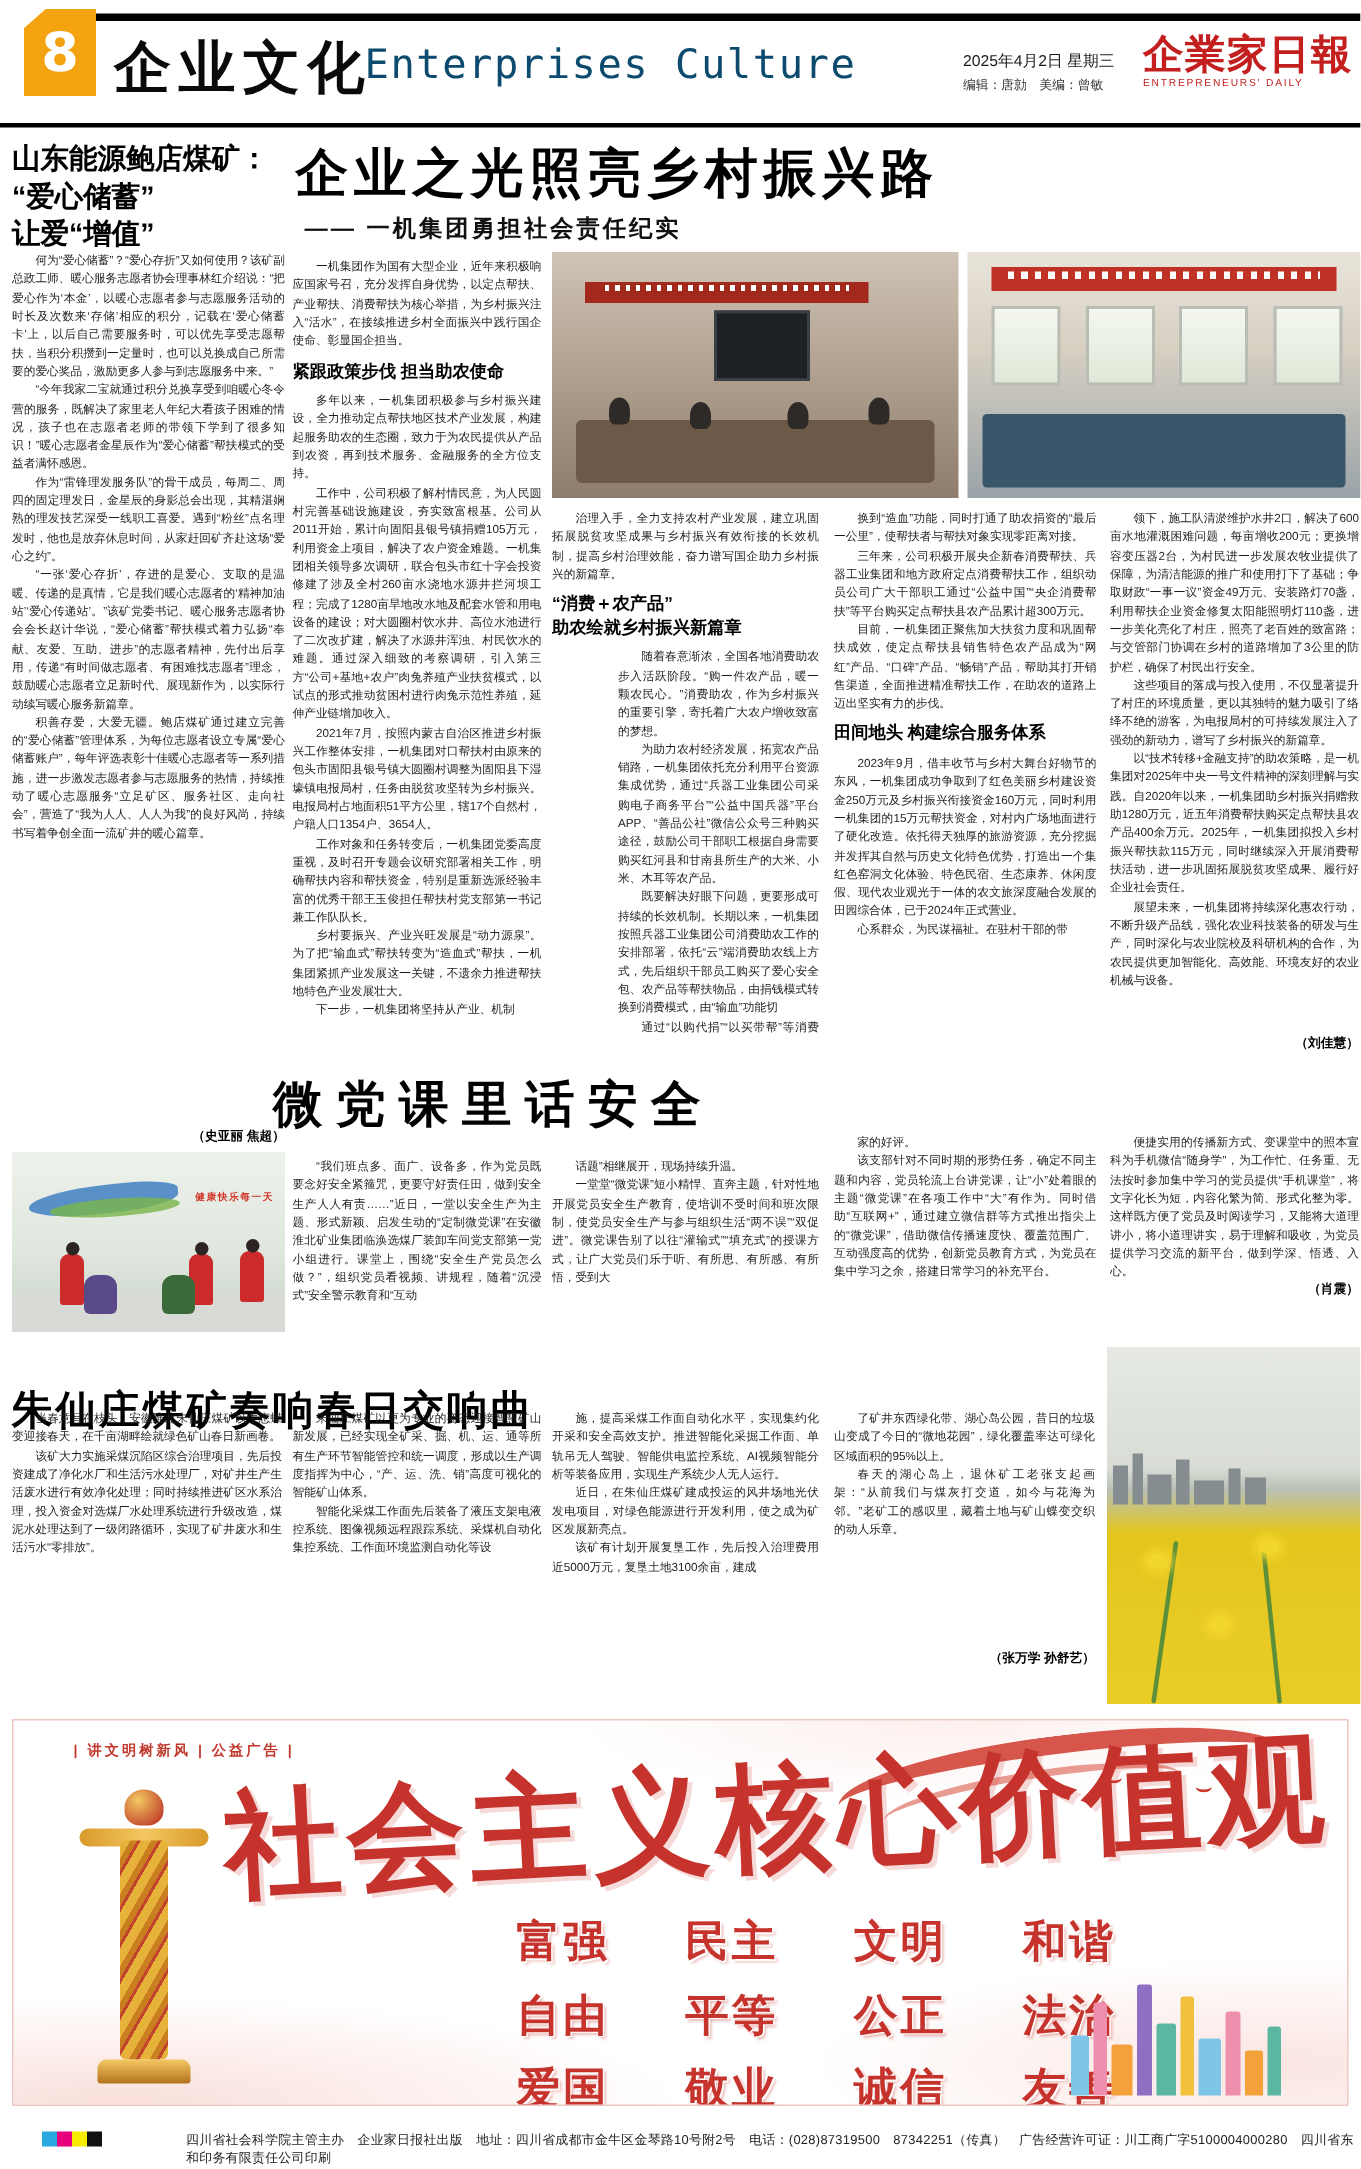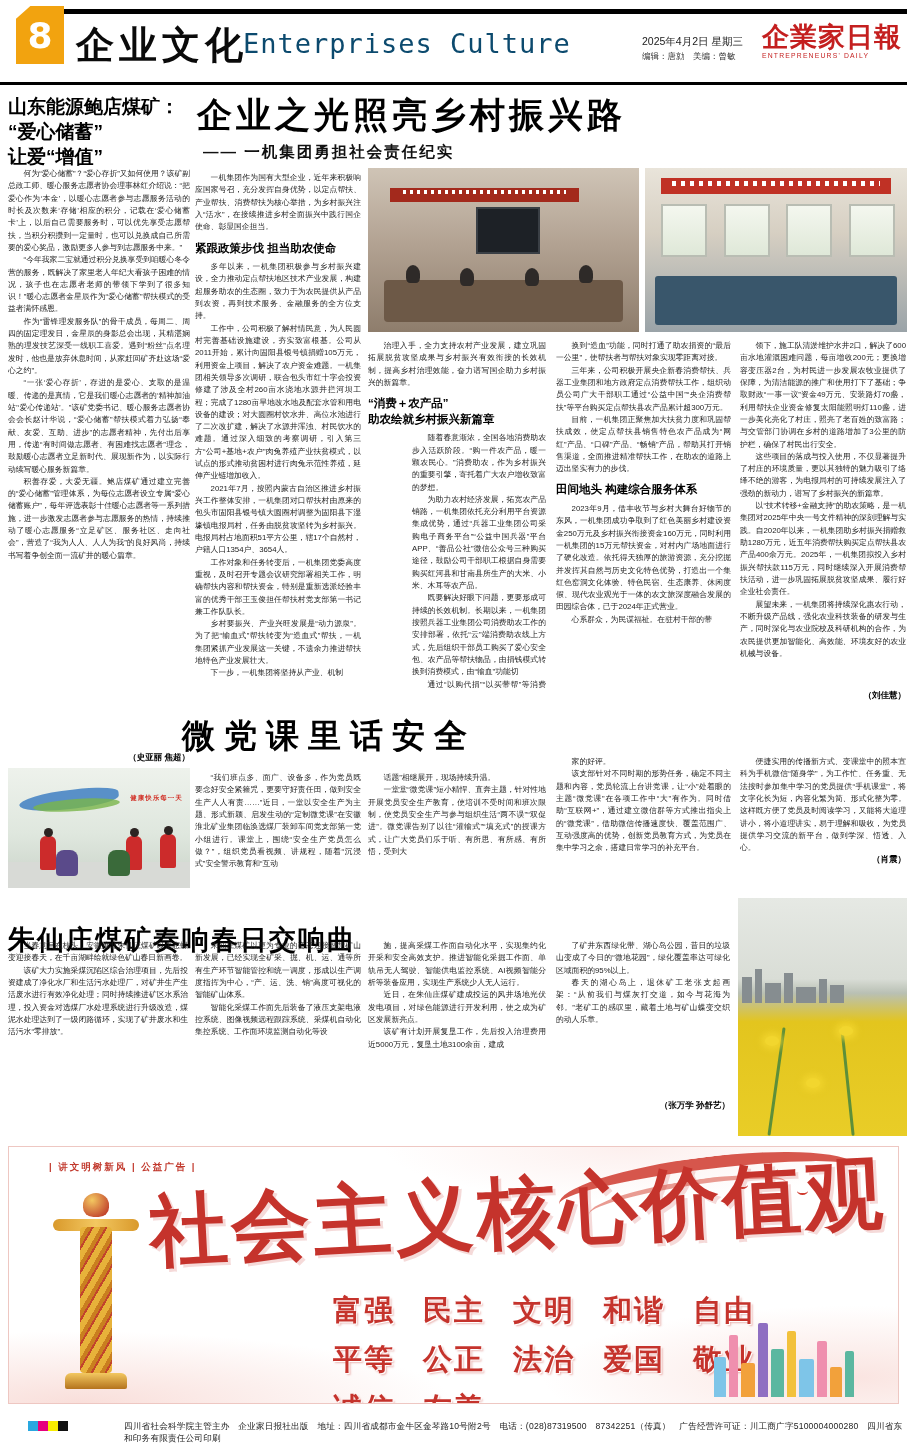--- a/index.html
+++ b/index.html
@@ -57,21 +57,21 @@
   .ph-field .bloom{position:absolute;width:14px;height:10px;background:#f2d62e;border-radius:50%;box-shadow:0 0 6px 4px rgba(242,214,46,.8);}
   
   .ad{left:8px;top:1146px;width:889px;height:256px;border:1px solid #eec7c2;background:
       radial-gradient(60% 40% at 8% 100%,rgba(244,196,188,.55),transparent 70%),
       radial-gradient(50% 40% at 95% 90%,rgba(244,196,188,.45),transparent 70%),
       radial-gradient(40% 30% at 70% 0%,rgba(248,210,205,.35),transparent 70%),#fff;overflow:hidden;}
   .ad-label{position:absolute;left:40px;top:14px;font-size:9.5px;font-weight:bold;color:#c23a2e;letter-spacing:2px;}
   .ad-title{position:absolute;left:140px;top:26px;width:740px;font-size:78px;line-height:1;
       font-family:"DejaVu Serif","Liberation Serif",serif;font-weight:900;color:#c5332c;
       transform:rotate(-3deg);letter-spacing:4px;text-shadow:3px 3px 0 rgba(197,51,44,.18);white-space:nowrap;}
-  .ad-values{position:absolute;left:310px;top:144px;width:450px;display:grid;grid-template-columns:repeat(5,1fr);row-gap:9px;}
+  .ad-values{position:absolute;left:310px;top:128px;width:450px;display:grid;grid-template-columns:repeat(4,1fr);row-gap:9px;}
   .ad-values span{font-size:29px;font-weight:900;color:#c5332c;text-align:center;
       font-family:"DejaVu Serif","Liberation Serif",serif;letter-spacing:2px;
       text-shadow:1px 1px 0 #fff,2px 2px 2px rgba(197,51,44,.35);}
   .pillar{position:absolute;left:44px;top:46px;width:86px;height:200px;}
   .pillar .lion{position:absolute;left:30px;top:0;width:26px;height:24px;border-radius:50% 50% 40% 40%;
       background:radial-gradient(circle at 35% 30%,#f3c861,#c2442c 80%);}
   .pillar .wing{position:absolute;left:0;top:26px;width:86px;height:12px;border-radius:8px;
       background:linear-gradient(90deg,#d9992b,#f3c861,#d9992b);}
   .pillar .shaft{position:absolute;left:27px;top:34px;width:32px;height:146px;
       background:repeating-linear-gradient(120deg,#e7b23a 0 6px,#c97f1f 6px 10px,#c2442c 10px 12px);

